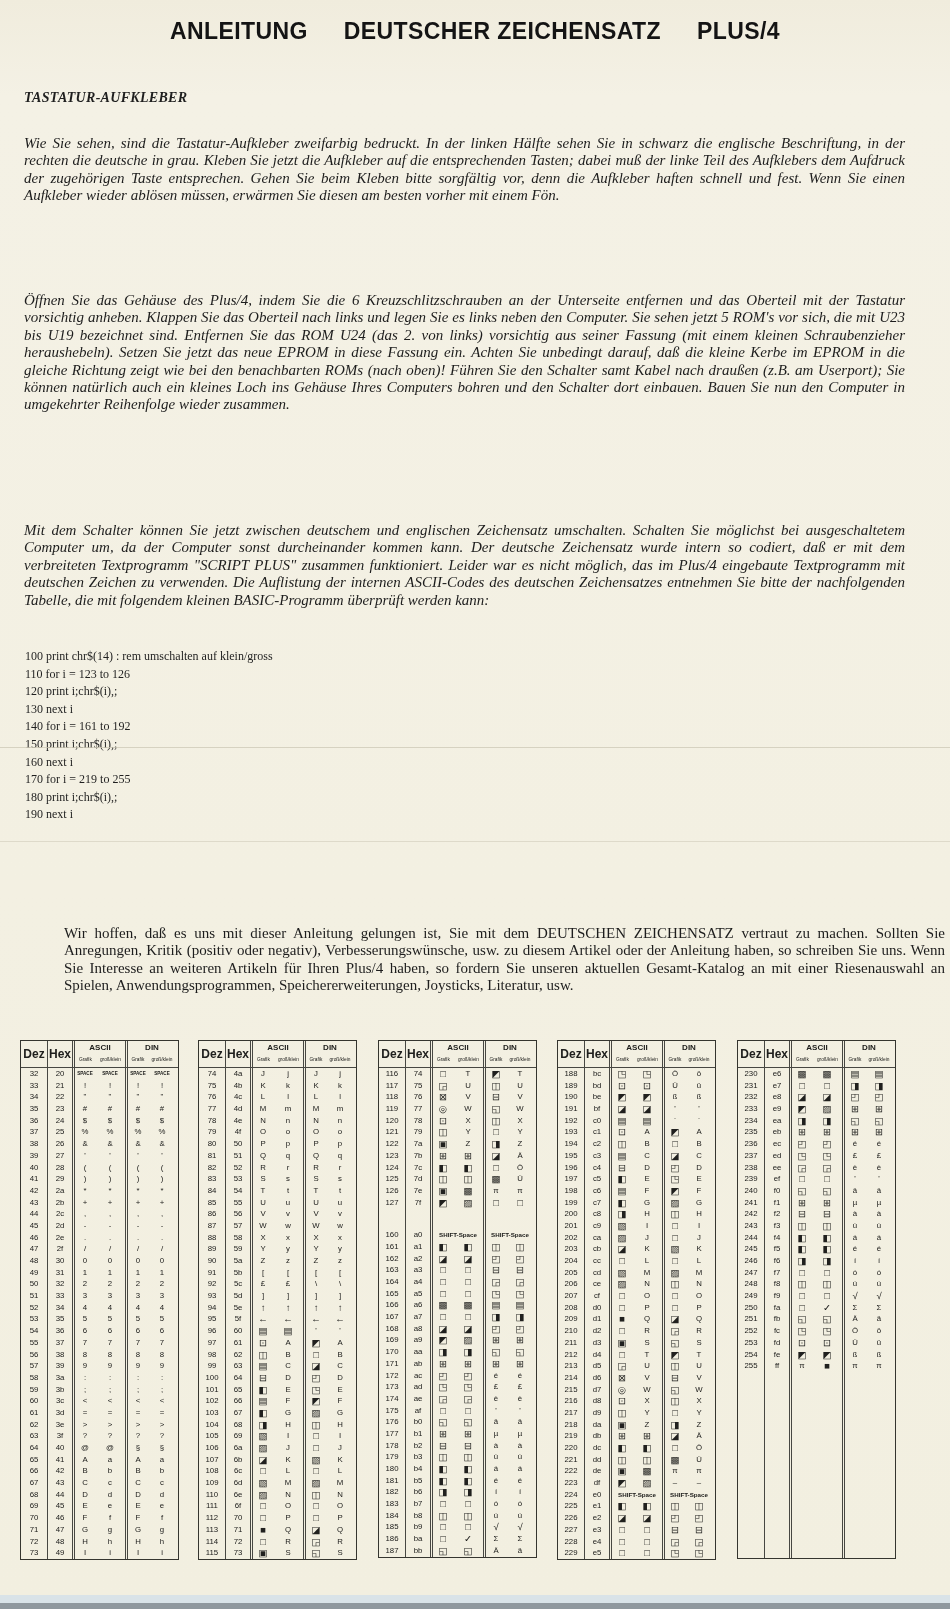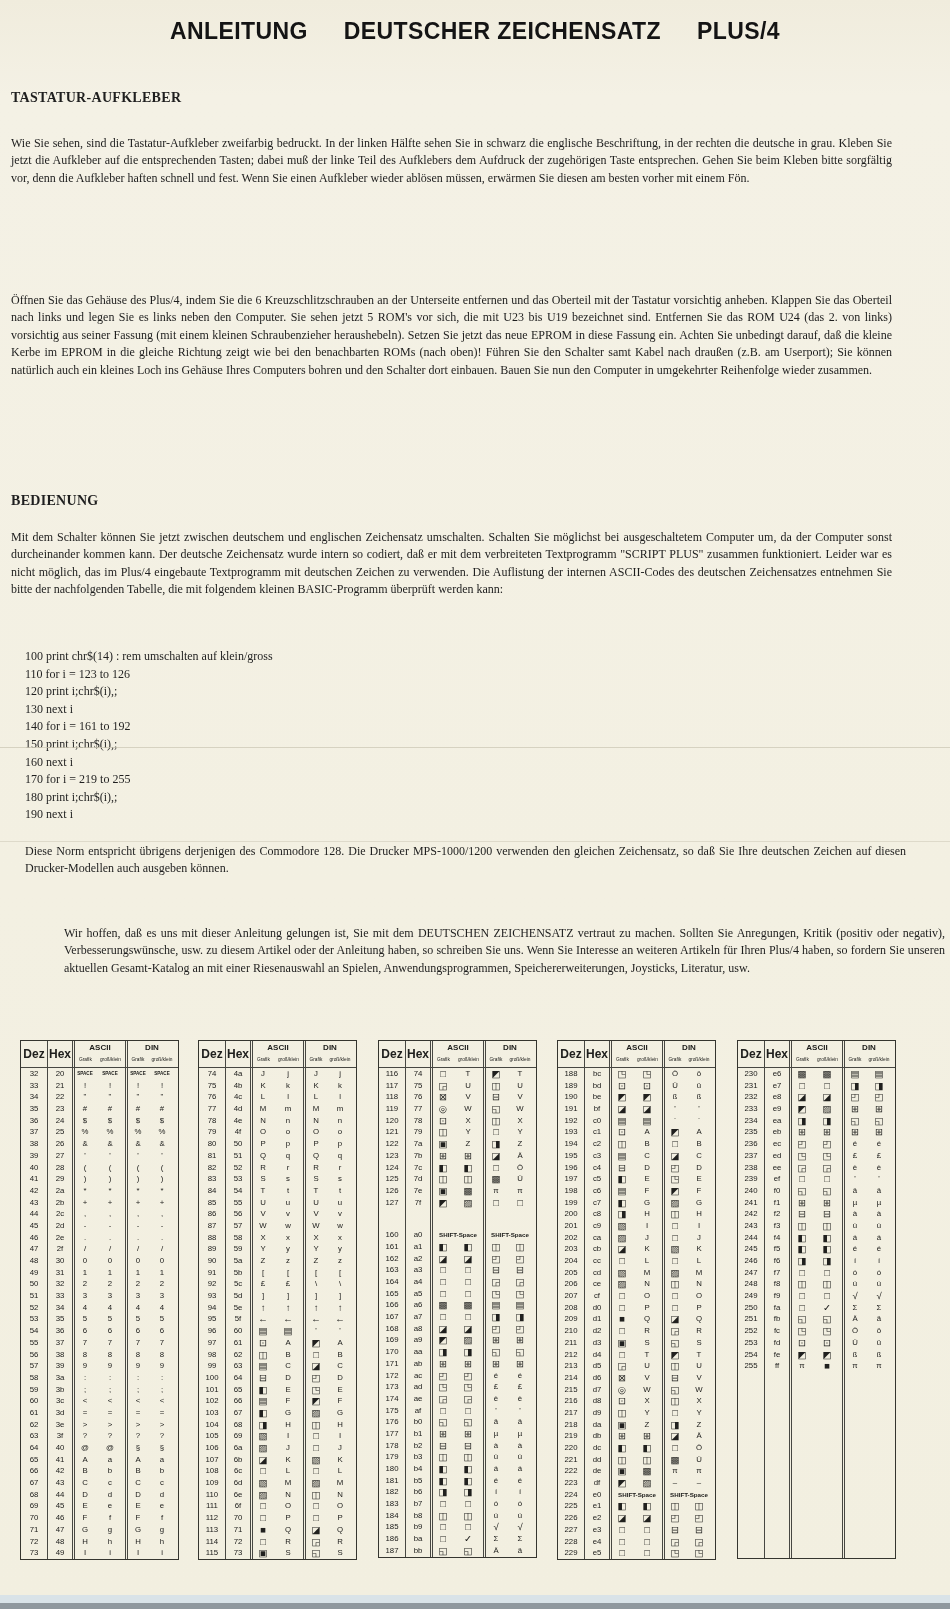--- a/index.html
+++ b/index.html
@@ -10,31 +10,31 @@
     background:linear-gradient(180deg,#f0ecdd 0%,#f4f1e5 6%,#f3f0e2 55%,#f2efe0 100%);
     overflow:hidden; color:var(--ink);
     font-family:"Liberation Serif", serif;
   }
   .title{
     position:absolute; top:18px; left:0; width:950px; margin:0;
     display:flex; justify-content:center; gap:36px;
     font-family:"Liberation Sans", sans-serif;
     font-size:23px; font-weight:bold; letter-spacing:.4px; color:#141414;text-align:center;
   }
-  .sec{position:absolute; left:11px; width:881px;}
+  .sec{position:absolute; left:24px; width:881px;font-style:italic;}
   .sec h2{
     margin:0 0 0 0; font-size:14px; font-weight:bold; letter-spacing:.3px;
     font-family:"Liberation Serif", serif;
   }
   .sec p, .closing{
-    margin:0; font-size:12px; line-height:17.4px; text-align:justify; color:#1d1d1d;
+    margin:0; font-size:15px; line-height:17.4px; text-align:justify; color:#1d1d1d;
   }
   .sec1{top:90px;} .sec1 p{margin-top:29px;}
   .sec2{top:263px;} .sec2 p{margin-top:29px;}
-  .sec3{top:493px;} .sec3 p{margin-top:20px;}
+  .sec3{top:493px;} .sec3 p{margin-top:29px;}
   .code{position:absolute; left:25px; top:648px; font-size:12px; line-height:17.6px;}
   .codeline{white-space:pre;}
   .closing{position:absolute; left:25px; width:881px;}
   .p4{top:843px;} .p5{top:925px;margin-left:39px;}
   .crease{position:absolute; left:0; width:950px; height:1px; background:#ccc8b6; opacity:.75;}
   .crease1{top:747px;} .crease2{top:841px; opacity:.55;}
 
   
   .ctable{
     position:absolute; top:1040px; width:157px;
@@ -79,41 +79,39 @@
   <section class="sec sec1">
     <h2>TASTATUR-AUFKLEBER</h2>
     <p>Wie Sie sehen, sind die Tastatur-Aufkleber zweifarbig bedruckt. In der linken Hälfte sehen Sie in schwarz die englische Beschriftung, in der rechten die deutsche in grau. Kleben Sie jetzt die Aufkleber auf die entsprechenden Tasten; dabei muß der linke Teil des Aufklebers dem Aufdruck der zugehörigen Taste entsprechen. Gehen Sie beim Kleben bitte sorgfältig vor, denn die Aufkleber haften schnell und fest. Wenn Sie einen Aufkleber wieder ablösen müssen, erwärmen Sie diesen am besten vorher mit einem Fön.</p>
   </section>
 
   <section class="sec sec2">
     <p>Öffnen Sie das Gehäuse des Plus/4, indem Sie die 6 Kreuzschlitzschrauben an der Unterseite entfernen und das Oberteil mit der Tastatur vorsichtig anheben. Klappen Sie das Oberteil nach links und legen Sie es links neben den Computer. Sie sehen jetzt 5 ROM's vor sich, die mit U23 bis U19 bezeichnet sind. Entfernen Sie das ROM U24 (das 2. von links) vorsichtig aus seiner Fassung (mit einem kleinen Schraubenzieher heraushebeln). Setzen Sie jetzt das neue EPROM in diese Fassung ein. Achten Sie unbedingt darauf, daß die kleine Kerbe im EPROM in die gleiche Richtung zeigt wie bei den benachbarten ROMs (nach oben)! Führen Sie den Schalter samt Kabel nach draußen (z.B. am Userport); Sie können natürlich auch ein kleines Loch ins Gehäuse Ihres Computers bohren und den Schalter dort einbauen. Bauen Sie nun den Computer in umgekehrter Reihenfolge wieder zusammen.</p>
   </section>
 
   <section class="sec sec3">
-    <h2>BEDIENUNG</h2>
     <p>Mit dem Schalter können Sie jetzt zwischen deutschem und englischen Zeichensatz umschalten. Schalten Sie möglichst bei ausgeschaltetem Computer um, da der Computer sonst durcheinander kommen kann. Der deutsche Zeichensatz wurde intern so codiert, daß er mit dem verbreiteten Textprogramm "SCRIPT PLUS" zusammen funktioniert. Leider war es nicht möglich, das im Plus/4 eingebaute Textprogramm mit deutschen Zeichen zu verwenden. Die Auflistung der internen ASCII-Codes des deutschen Zeichensatzes entnehmen Sie bitte der nachfolgenden Tabelle, die mit folgendem kleinen BASIC-Programm überprüft werden kann:</p>
   </section>
 
   <div class="code">
       <div class="codeline">100 print chr$(14) : rem umschalten auf klein/gross</div>
       <div class="codeline">110 for i = 123 to 126</div>
       <div class="codeline">120 print i;chr$(i),;</div>
       <div class="codeline">130 next i</div>
       <div class="codeline">140 for i = 161 to 192</div>
       <div class="codeline">150 print i;chr$(i),;</div>
       <div class="codeline">160 next i</div>
       <div class="codeline">170 for i = 219 to 255</div>
       <div class="codeline">180 print i;chr$(i),;</div>
       <div class="codeline">190 next i</div>
     </div>
 
   <div class="crease crease1"></div>
   <div class="crease crease2"></div>
 
-  <p class="closing p4">Diese Norm entspricht übrigens derjenigen des Commodore 128. Die Drucker MPS-1000/1200 verwenden den gleichen Zeichensatz, so daß Sie Ihre deutschen Zeichen auf diesen Drucker-Modellen auch ausgeben können.</p>
   <p class="closing p5">Wir hoffen, daß es uns mit dieser Anleitung gelungen ist, Sie mit dem DEUTSCHEN ZEICHENSATZ vertraut zu machen. Sollten Sie Anregungen, Kritik (positiv oder negativ), Verbesserungswünsche, usw. zu diesem Artikel oder der Anleitung haben, so schreiben Sie uns. Wenn Sie Interesse an weiteren Artikeln für Ihren Plus/4 haben, so fordern Sie unseren aktuellen Gesamt-Katalog an mit einer Riesenauswahl an Spielen, Anwendungsprogrammen, Speichererweiterungen, Joysticks, Literatur, usw.</p>
 
   <div></div>
 
   <div class="strip strip-light"></div>
   <div class="strip strip-dark"></div>
 <div class="ctable" style="left: 20px;">
       <div class="thead">
         <div class="hc hdez">Dez</div>
         <div class="hc hhex">Hex</div>

